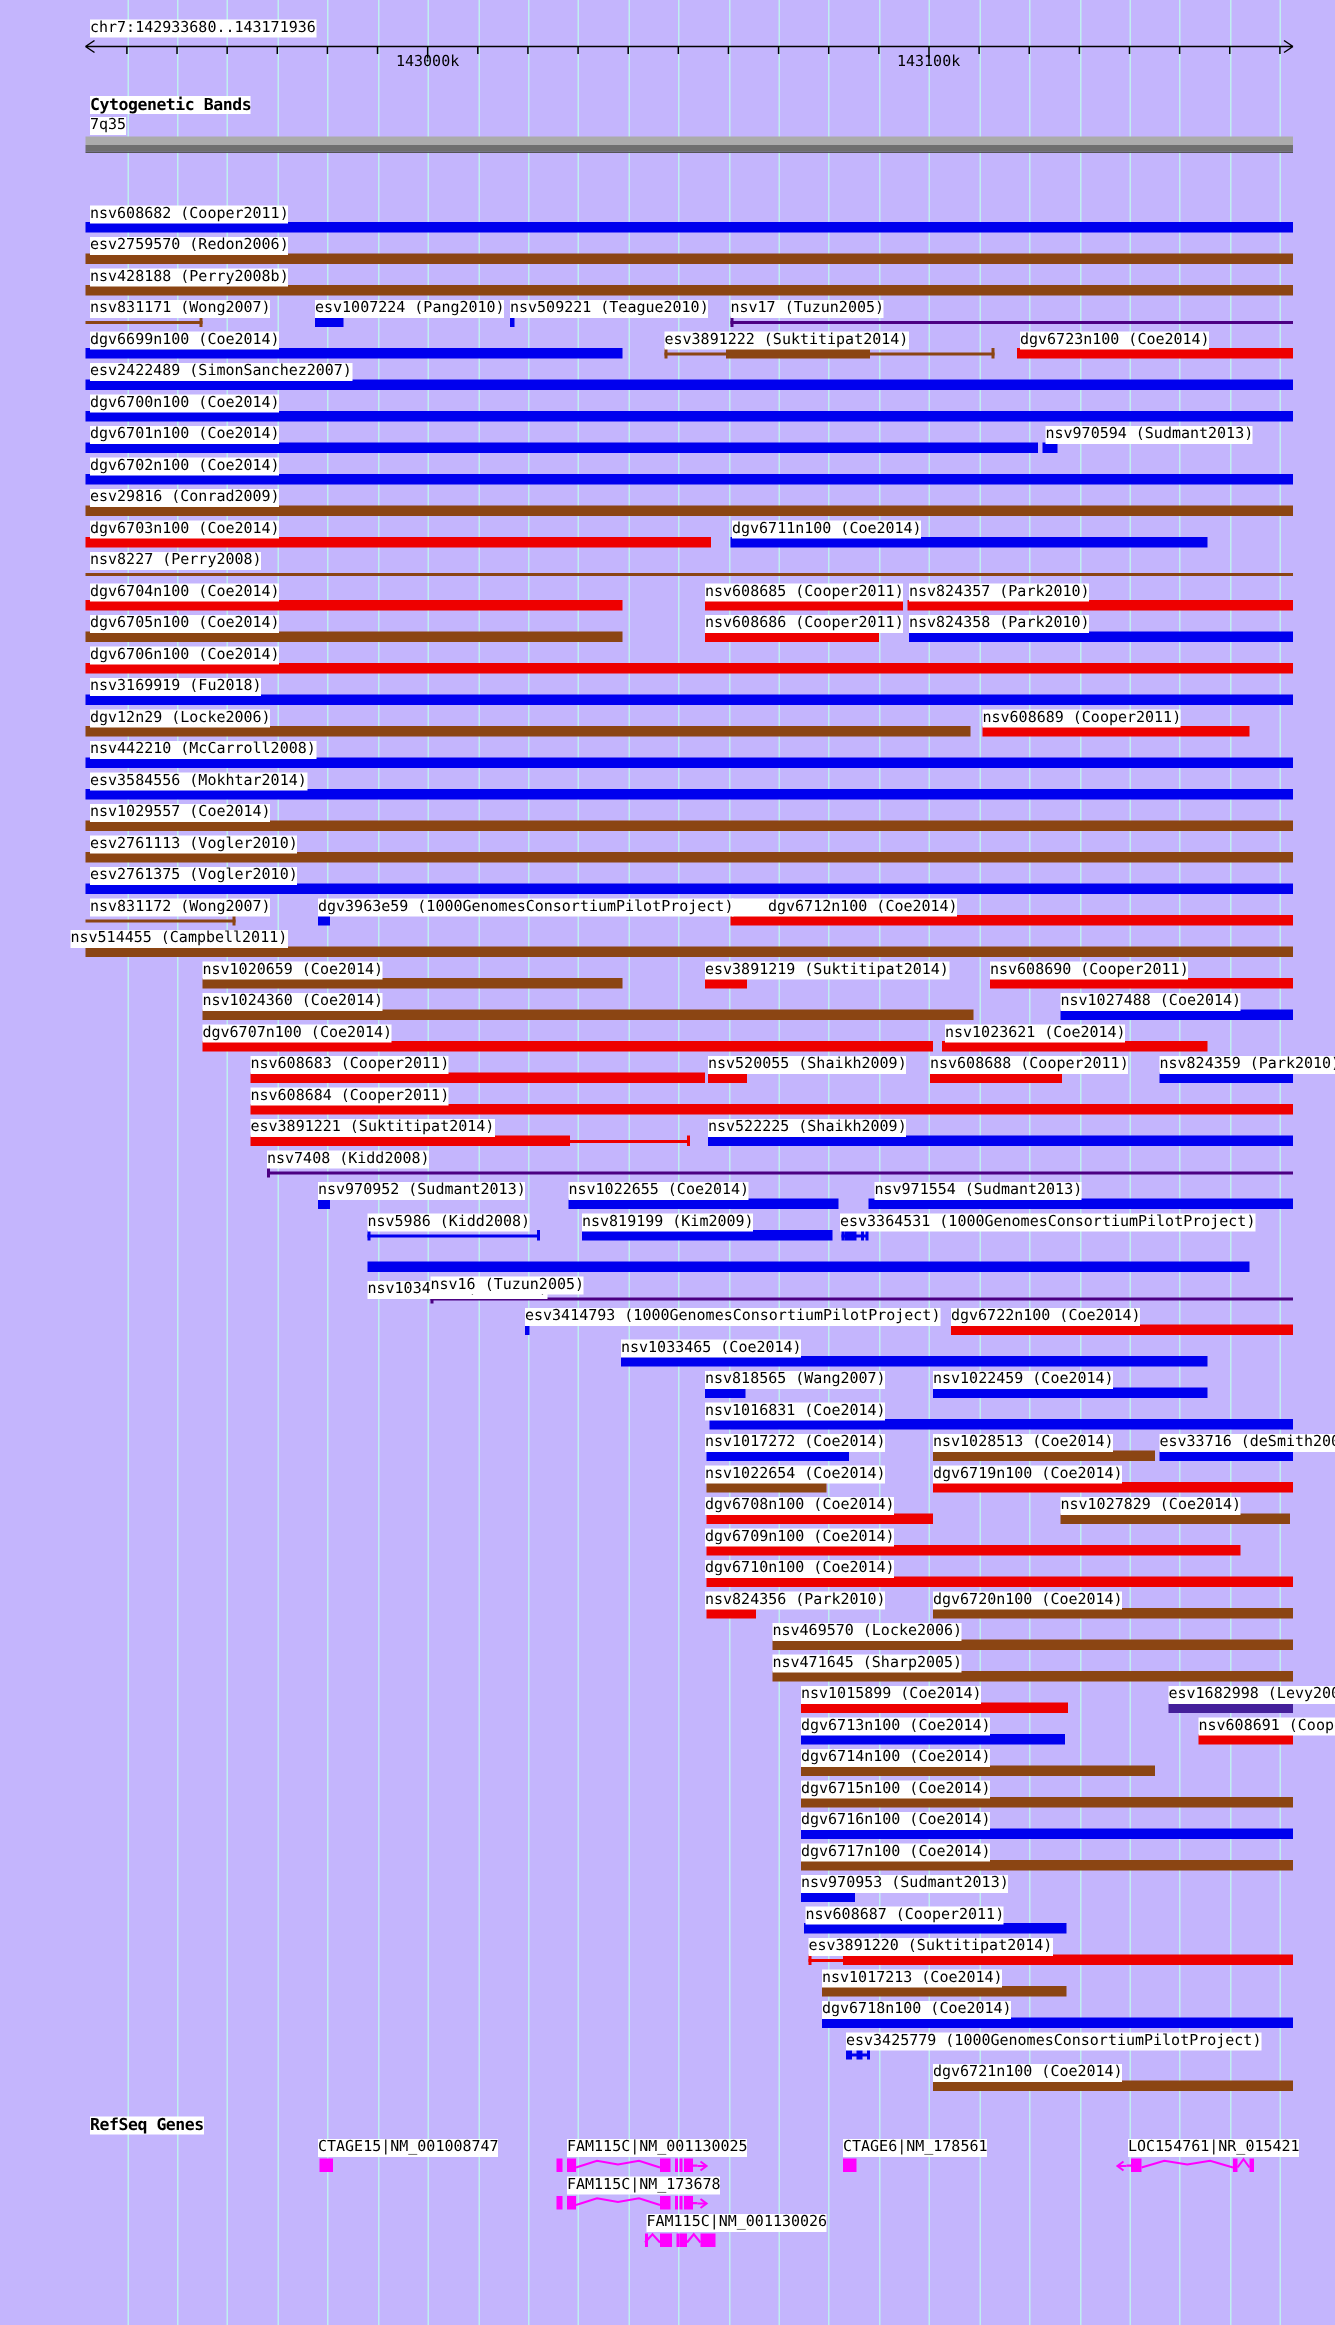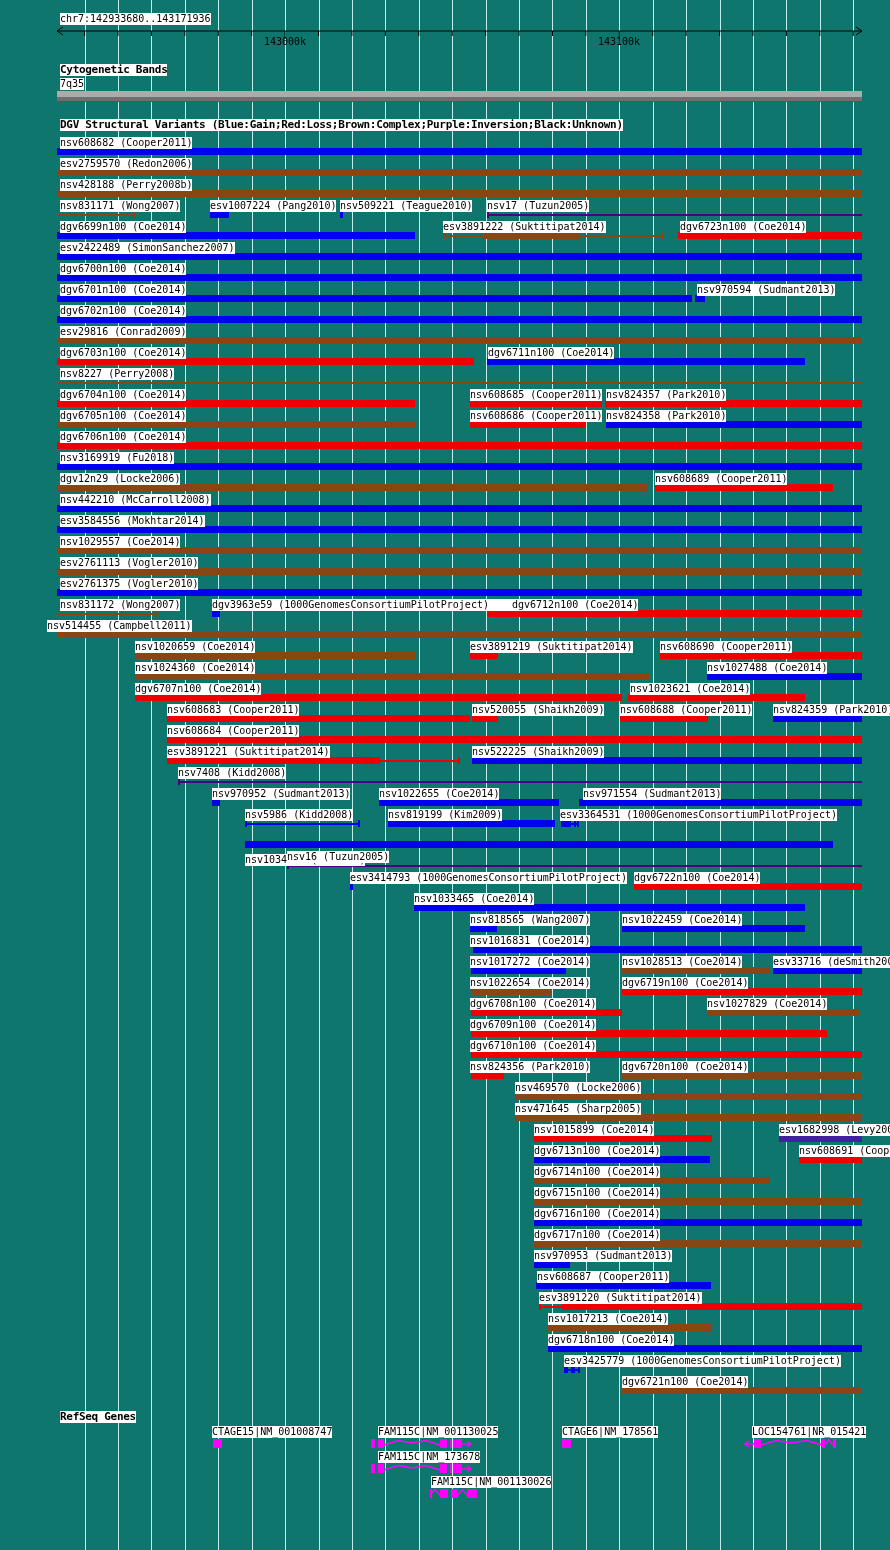--- a/index.html
+++ b/index.html
@@ -1,34 +1,33 @@
 <!DOCTYPE html>
 <html><head>
 <meta charset="utf-8">
 <style>
   html,body{margin:0;padding:0;background:#fff;}
-  #cv{position:relative;width:890px;height:1550px;background:#0f766e;overflow:hidden;
+  #cv{position:relative;width:890px;height:1550px;background:#c4b5fd;overflow:hidden;
       font-family:"DejaVu Sans Mono",monospace;font-size:10px;color:#000;}
   .grid{position:absolute;top:0;bottom:0;width:1px;background:#BFEFEF;}
   .lbl{position:absolute;white-space:nowrap;line-height:12px;background:#fff;z-index:3;}
   .boldlbl{font-weight:bold;font-size:11px;letter-spacing:-0.3px;}
   .shape{position:absolute;z-index:2;}
   .band{position:absolute;z-index:2;}
   svg{position:absolute;z-index:2;}
 </style>
 </head>
 <body>
 
 <div id="cv">
   <div class="lbl" style="left:60px;top:13px;">chr7:142933680..143171936</div>
   <div class="lbl boldlbl" style="left:60px;top:64px;">Cytogenetic Bands</div>
   <div class="lbl" style="left:60px;top:78px;">7q35</div>
   <div class="band" style="left:57px;top:91px;width:805px;height:10px;
               background:linear-gradient(#ABABAB 0 60%,#6F6F6F 60% 100%);border-bottom:1px solid #555;"></div>
-  <div class="lbl boldlbl" style="left:60px;top:119px;">DGV Structural Variants (Blue:Gain;Red:Loss;Brown:Complex;Purple:Inversion;Black:Unknown)</div>
   <div class="lbl boldlbl" style="left:60px;top:1411px;">RefSeq Genes</div>
 <div class="grid" style="left: 84.6px;"></div>
     <div class="grid" style="left: 118.02px;"></div>
     <div class="grid" style="left: 151.44px;"></div>
     <div class="grid" style="left: 184.86px;"></div>
     <div class="grid" style="left: 218.28px;"></div>
     <div class="grid" style="left: 251.7px;"></div>
     <div class="grid" style="left: 285.12px;"></div>
     <div class="grid" style="left: 318.54px;"></div>
     <div class="grid" style="left: 351.96px;"></div>

